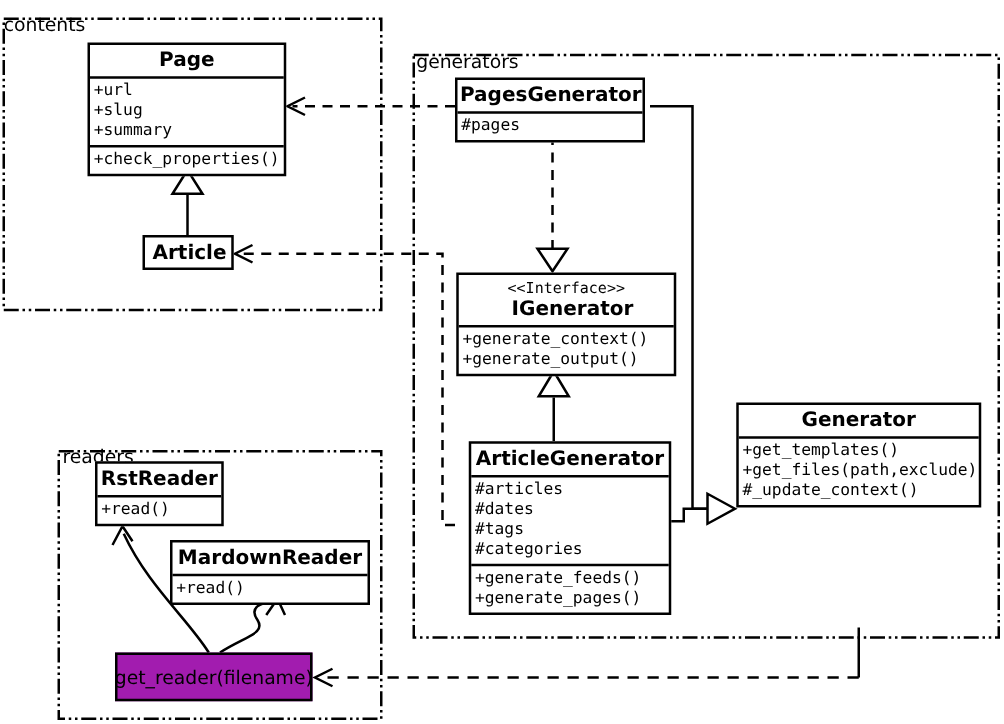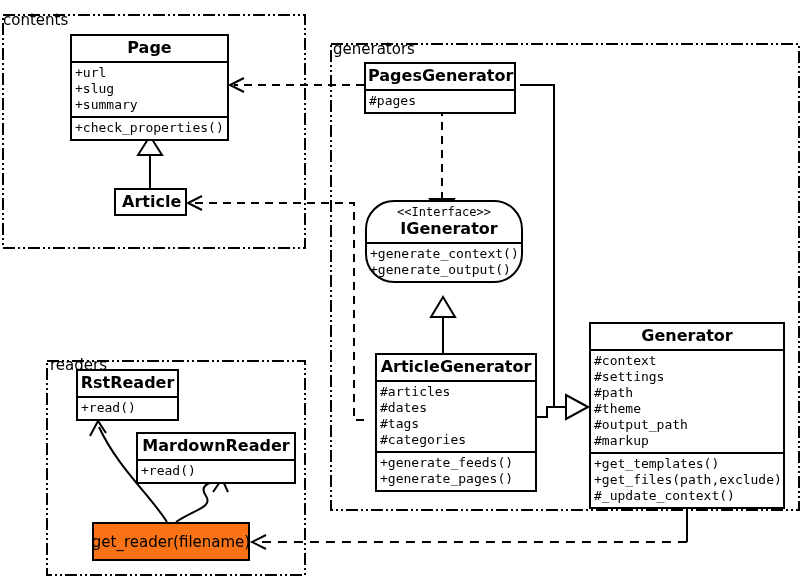--- a/index.html
+++ b/index.html
@@ -26,21 +26,21 @@
     text-align:center; padding-top:3px; white-space:nowrap;
   }
   .uml .t.in-hdr { padding-top:0;padding-left:12px; }
   .uml .sec {
     border-top:2px solid #000;
     font-family:"DejaVu Sans Mono", monospace; font-size:13px; line-height:16px;
     padding:2px 3px 3px; white-space:nowrap;
   }
   .uml.title-only .t { padding:2px 6px 2px; }
   .objbox {
-    position:absolute; box-sizing:border-box; background:#f97316;
+    position:absolute; box-sizing:border-box; background:#a21caf;
     border:2px solid #000; text-align:center; font-size:15px;
     display:flex; align-items:center; justify-content:center; white-space:nowrap;
   }
 </style>
 </head>
 <body>
 
 <div class="canvas">
 
   <svg class="wires" viewBox="0 0 803 579">
@@ -119,21 +119,21 @@
     <div class="t">Article</div>
   </div>
 
   <div class="uml" style="left:364px; top:62px; width:152px;">
     <div class="t">PagesGenerator</div>
     <div class="sec">
       <div>#pages</div>
     </div>
   </div>
 
-  <div class="uml" style="left:365px; top:200px; width:158px;border-radius:29px;">
+  <div class="uml" style="left:365px; top:218px; width:176px;">
     <div class="stereo">&lt;&lt;Interface&gt;&gt;</div>
     <div class="t in-hdr">IGenerator</div>
     <div class="sec">
       <div>+generate_context()</div>
       <div>+generate_output()</div>
     </div>
   </div>
 
   <div class="uml" style="left:364px; top:353px; width:162px;margin-left:11px;">
     <div class="t">ArticleGenerator</div>
@@ -144,28 +144,20 @@
       <div>#categories</div>
     </div>
     <div class="sec">
       <div>+generate_feeds()</div>
       <div>+generate_pages()</div>
     </div>
   </div>
 
   <div class="uml" style="left:589px; top:322px; width:196px;">
     <div class="t">Generator</div>
-    <div class="sec">
-      <div>#context</div>
-      <div>#settings</div>
-      <div>#path</div>
-      <div>#theme</div>
-      <div>#output_path</div>
-      <div>#markup</div>
-    </div>
     <div class="sec">
       <div>+get_templates()</div>
       <div>+get_files(path,exclude)</div>
       <div>#_update_context()</div>
     </div>
   </div>
 
   <div class="uml" style="left:76px; top:369px; width:103px;">
     <div class="t">RstReader</div>
     <div class="sec">

